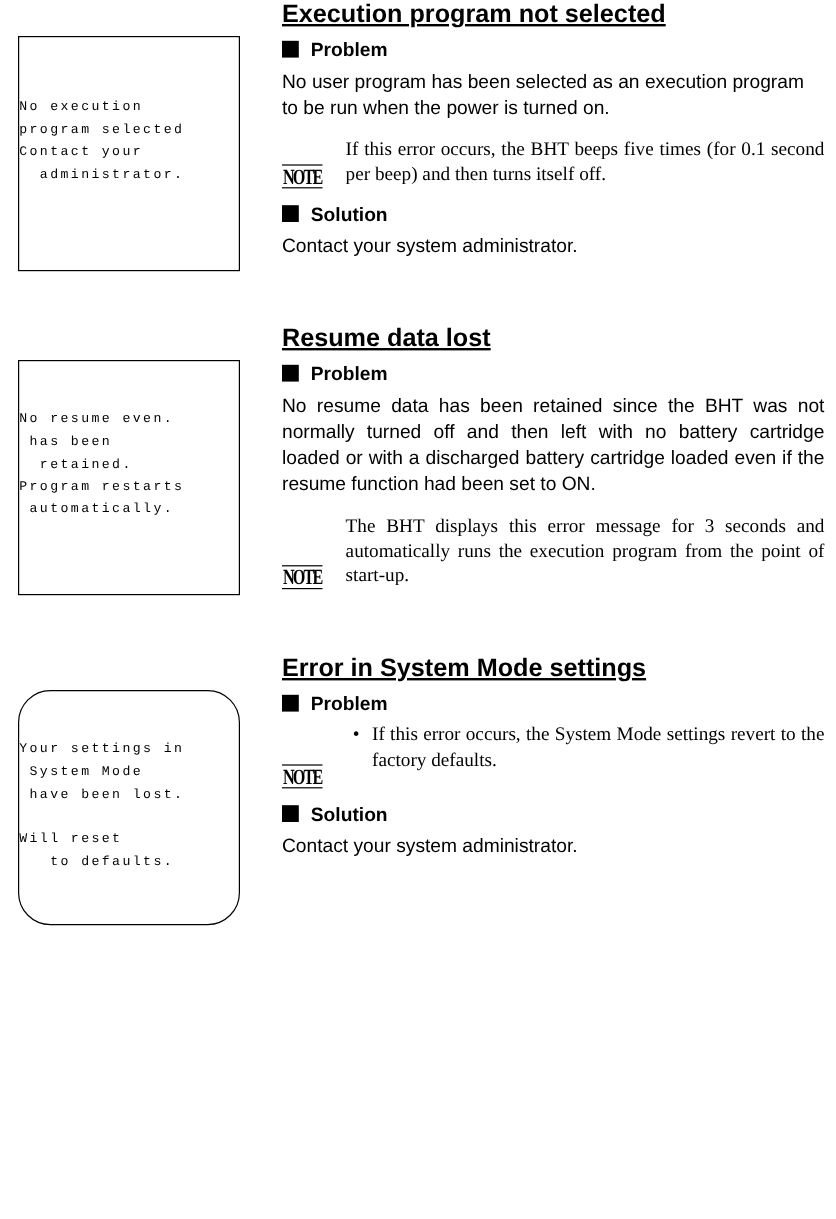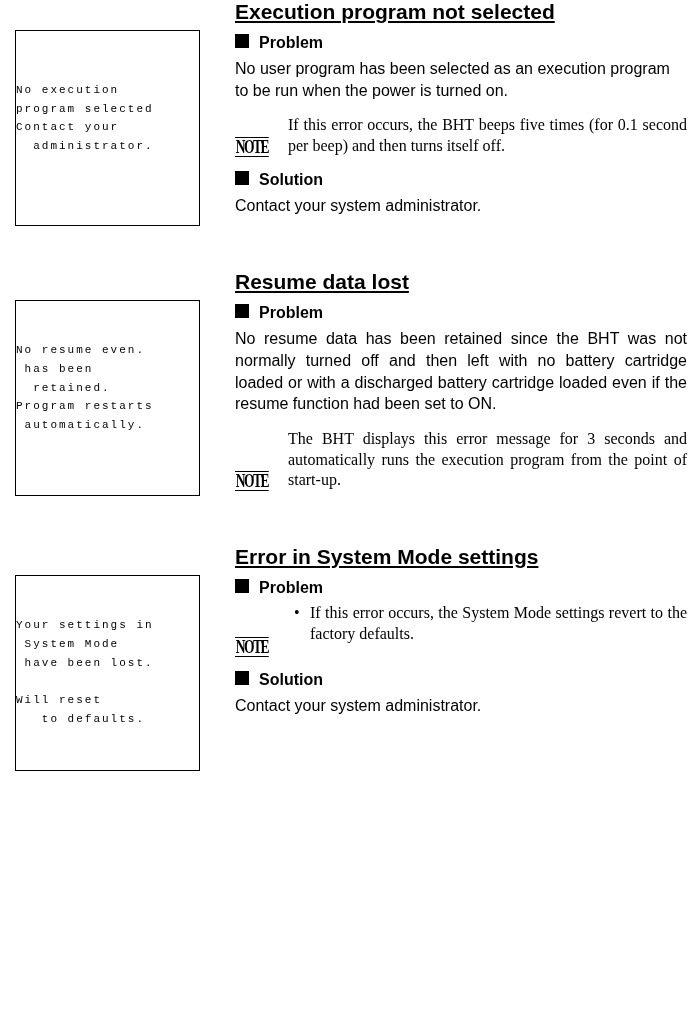--- a/index.html
+++ b/index.html
@@ -170,21 +170,21 @@
 
       <div class="note-row">
         <div class="note-icon">NOTE</div>
         <div class="note-text">The BHT displays this error message for 3 seconds and automatically runs the execution program from the point of start-up.</div>
       </div>
     </div>
   </div>
 
   <div class="section" style="margin-bottom:0;">
     <div class="left-col">
-      <div class="screen-box" style="padding-top:40px;">Your settings in
+      <div class="screen-box" style="padding-top:40px;border-radius:27px;">Your settings in
  System Mode
  have been lost.
 
 Will reset
    to defaults.</div>
     </div>
     <div class="right-col">
       <h2 class="title">Error in System Mode settings</h2>
 
       <div class="sub-row">

